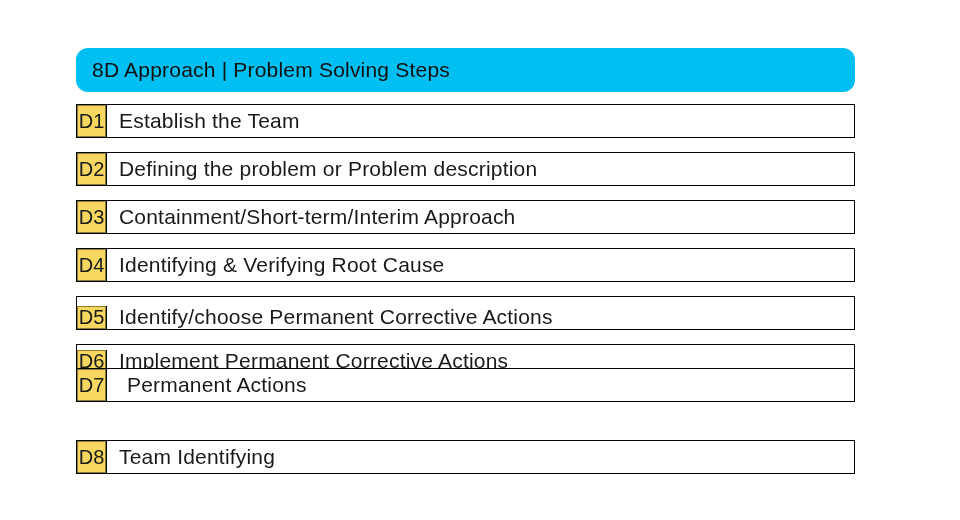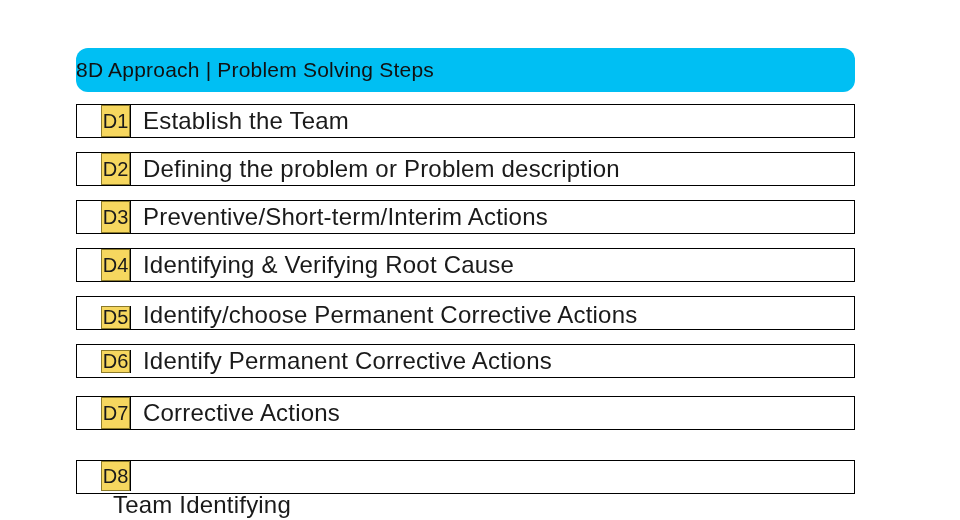--- a/index.html
+++ b/index.html
@@ -18,71 +18,70 @@
   .header-banner {
     position: absolute;
     left: 76px;
     top: 48px;
     width: 779px;
     height: 44px;
     background: var(--header_bg, #00BFF3);
     border-radius: 12px;
     display: flex;
     align-items: center;
-    padding-left: 0;
+    padding-left: 16px;
     box-sizing: border-box;
   }
   .header-banner .title {
     font-size: 21px;
     letter-spacing: 0.2px;
     color: var(--header_text, #111111);
   }
   .step-row {
     position: absolute;
     left: 76px;
     width: 779px;
     height: 34px;
     background: var(--row_bg, #ffffff);
     border: 1px solid var(--row_border, #000000);
     box-sizing: border-box;
     display: flex;
     align-items: stretch;
-    padding-left: 24px;
   }
   .step-row .badge {
     width: 30px;
     flex: 0 0 30px;
     background: var(--badge_bg, #F6D75F);
     border-right: 1.5px solid var(--row_border, #000000);
     box-shadow: inset 0 0 0 1px var(--badge_border, #8B7A2A);
     display: flex;
     align-items: center;
     justify-content: center;
     font-size: 20px;
     color: var(--text, #1A1A1A);
     box-sizing: border-box;
   }
   .step-row .label {
     display: flex;
     align-items: center;
     margin-left: 12px;
-    font-size: 24px;
+    font-size: 21px;
     letter-spacing: 0.2px;
     color: var(--text, #1A1A1A);
     white-space: nowrap;
   }
   
   .r0 { top: 104px; }
   .r1 { top: 152px; }
   .r2 { top: 200px; }
   .r3 { top: 248px; text-align: right; }
   .r4 { top: 296px; align-items: flex-end; }
   .r5 { top: 344px; align-items: center; }
-  .r6 { top: 396px; }
-  .r7 { top: 460px; flex-direction: column; }
+  .r6 { top: 368px; gap: 8px; }
+  .r7 { top: 440px; }
 </style>
 </head>
 <body>
 
 <div class="canvas">
 
   <div class="header-banner">
     <span class="title">8D Approach | Problem Solving Steps</span>
   </div>
 
@@ -91,41 +90,41 @@
     <span class="label">Establish the Team</span>
   </div>
 
   <div class="step-row r1">
     <span class="badge">D2</span>
     <span class="label">Defining the problem or Problem description</span>
   </div>
 
   <div class="step-row r2">
     <span class="badge">D3</span>
-    <span class="label">Preventive/Short-term/Interim Actions</span>
+    <span class="label">Containment/Short-term/Interim Approach</span>
   </div>
 
   <div class="step-row r3">
     <span class="badge">D4</span>
     <span class="label">Identifying &amp; Verifying Root Cause</span>
   </div>
 
   <div class="step-row r4">
     <span class="badge">D5</span>
     <span class="label">Identify/choose Permanent Corrective Actions</span>
   </div>
 
   <div class="step-row r5">
     <span class="badge">D6</span>
-    <span class="label">Identify Permanent Corrective Actions</span>
+    <span class="label">Implement Permanent Corrective Actions</span>
   </div>
 
   <div class="step-row r6">
     <span class="badge">D7</span>
-    <span class="label">Corrective Actions</span>
+    <span class="label">Permanent Actions</span>
   </div>
 
   <div class="step-row r7">
     <span class="badge">D8</span>
     <span class="label">Team Identifying</span>
   </div>
 
 </div>
 
 </body></html>

